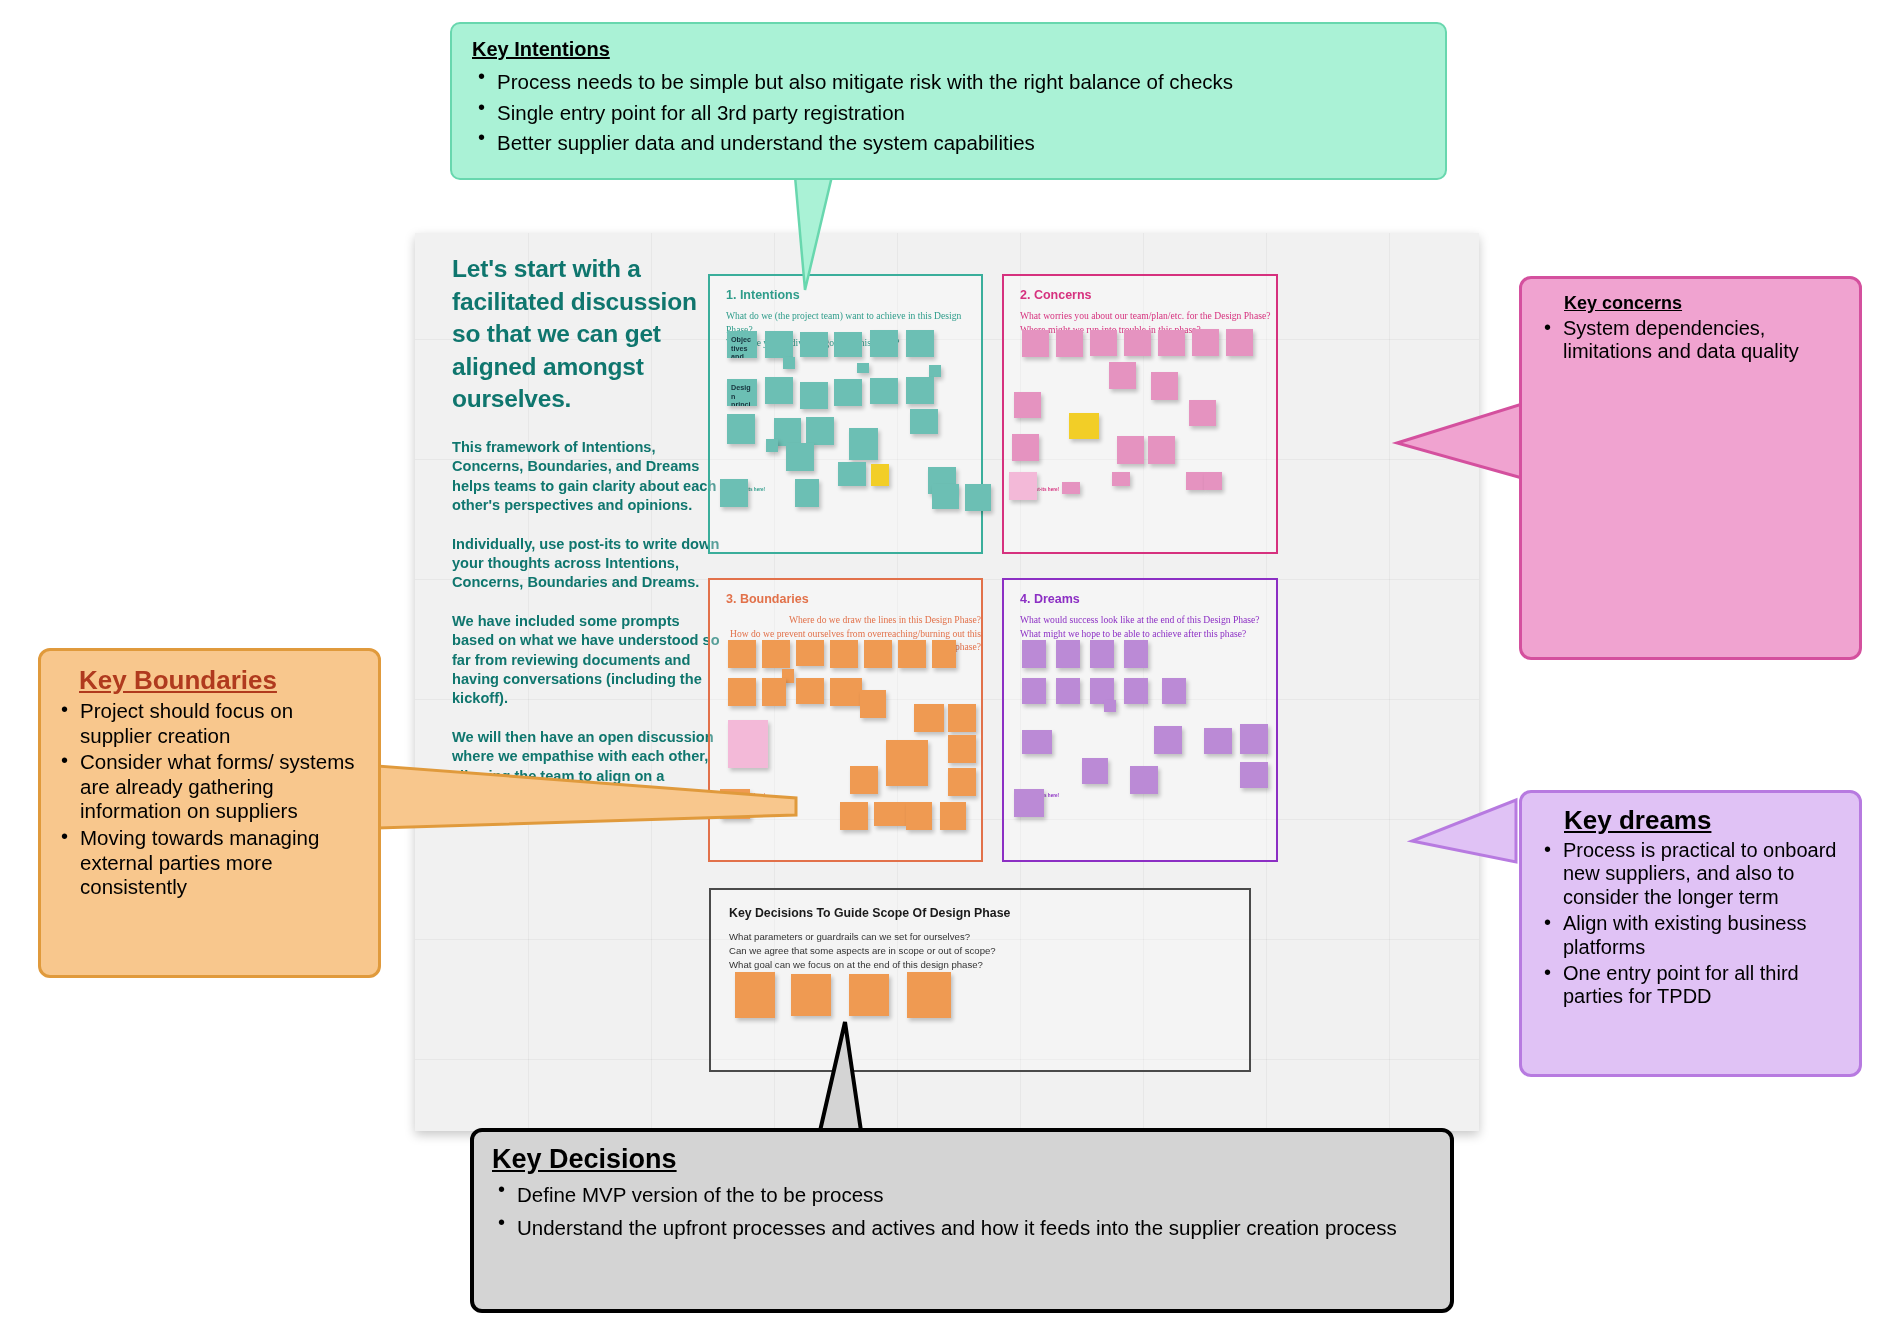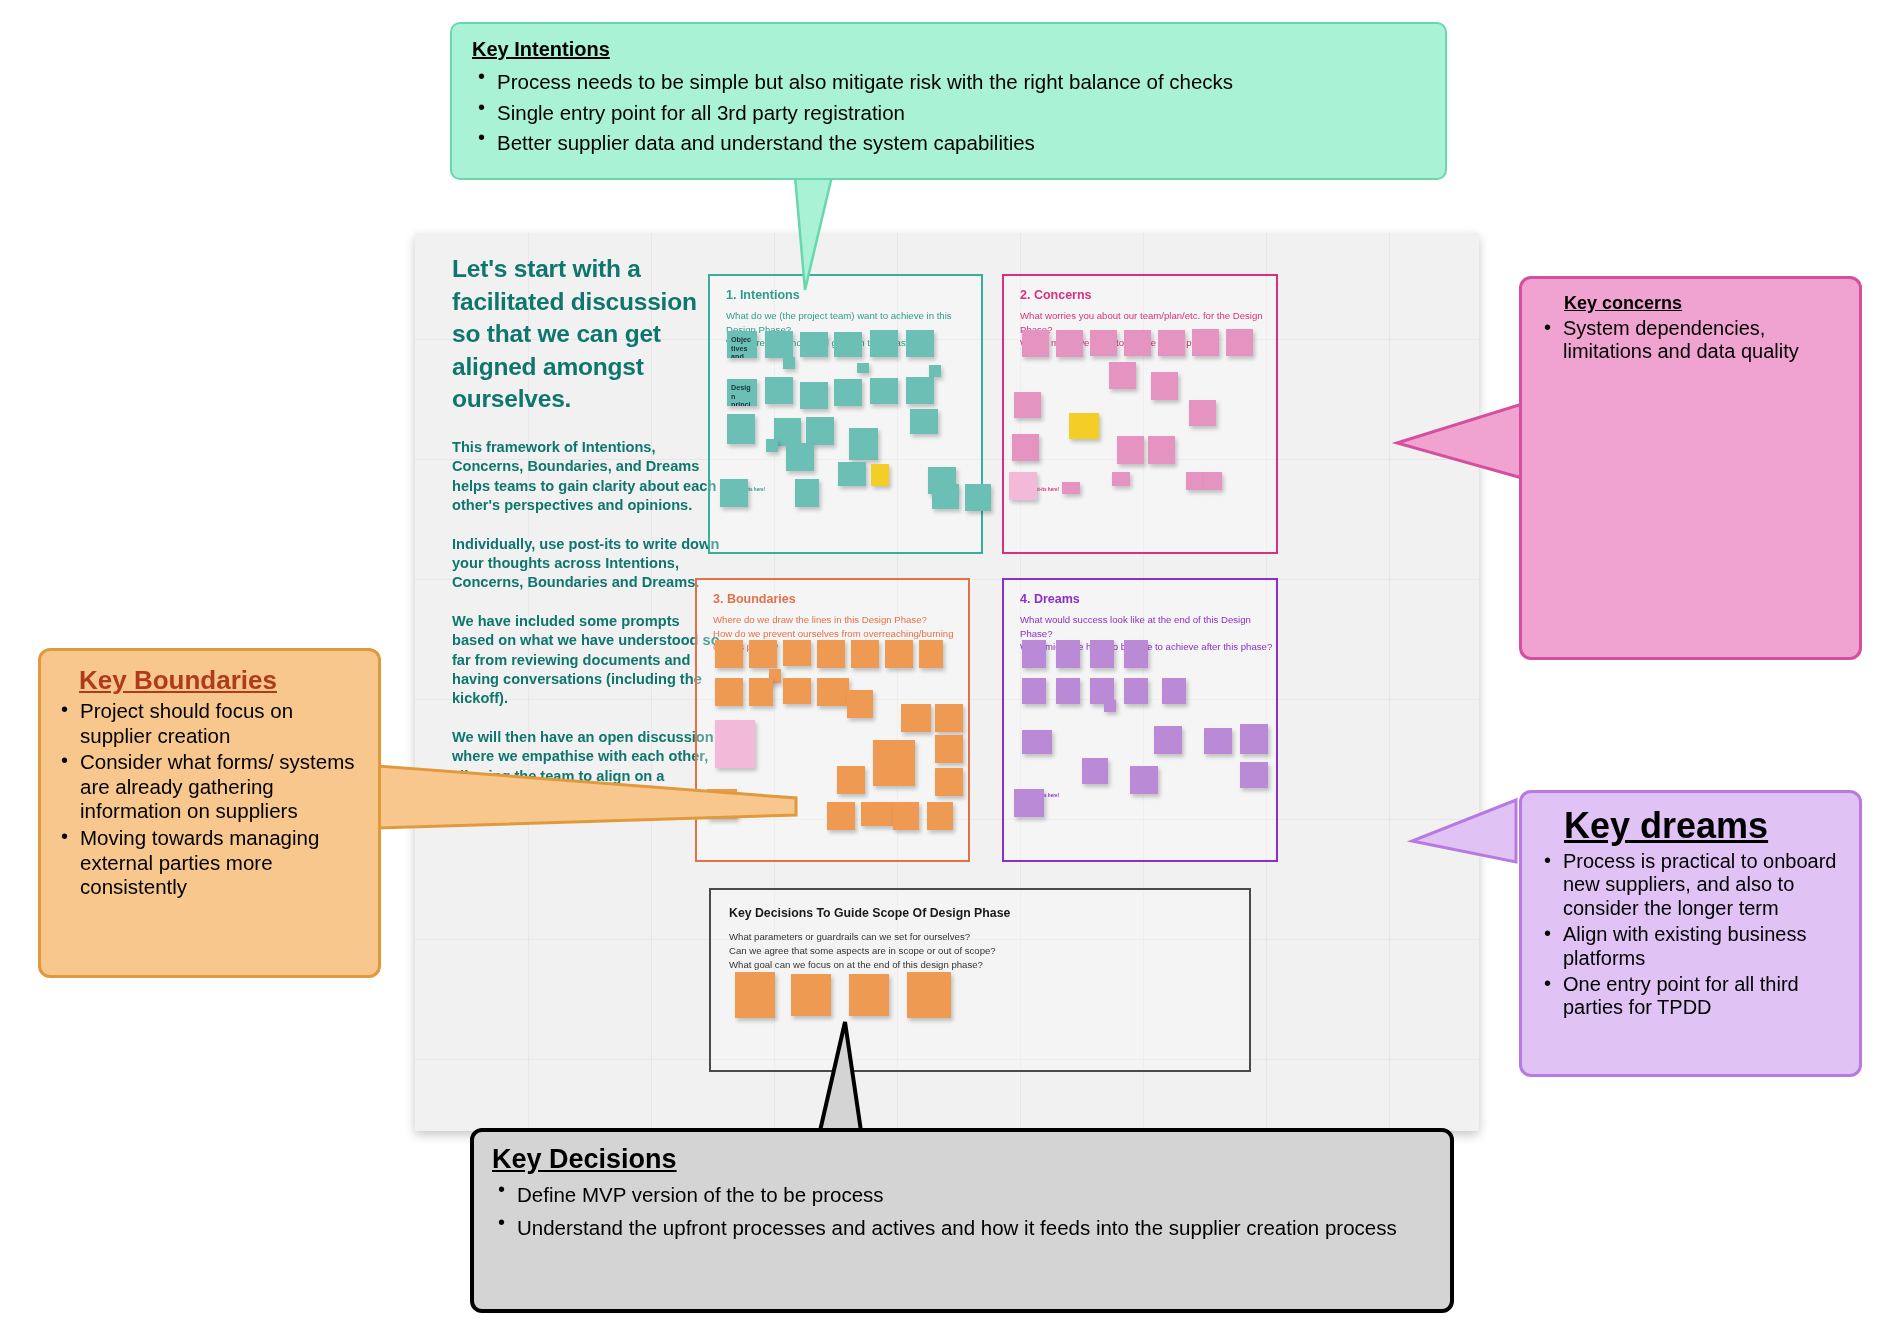--- a/index.html
+++ b/index.html
@@ -35,26 +35,26 @@
     margin:0 0 22px 0;font-size:24.5px;line-height:1.33;font-weight:bold;
     letter-spacing:-.2px;
   }
   .intro p{
     margin:0 0 19px 0;font-size:14.6px;line-height:1.33;font-weight:bold;
   }
 
   
   .quad{position:absolute;border:2px solid #000;background:rgba(255,255,255,.30);}
   .quad .qtitle{position:absolute;left:16px;top:12px;font-size:12.5px;font-weight:bold;}
-  .quad .qsub{position:absolute;left:16px;top:33px;font-size:9.6px;line-height:1.42;}
+  .quad .qsub{position:absolute;left:16px;top:33px;font-size:9.6px;line-height:1.42;font-family:Liberation Serif, serif;}
   .q-int{left:293px;top:41px;width:271px;height:276px;border-color:#3aae9b;}
   .q-int .qtitle,.q-int .qsub{color:#2e9c8a;}
   .q-con{left:587px;top:41px;width:272px;height:276px;border-color:#d6317e;}
   .q-con .qtitle,.q-con .qsub{color:#d6317e;}
-  .q-bnd{left:280px;top:345px;width:271px;height:280px;border-color:#e2714a;}
+  .q-bnd{left:293px;top:345px;width:271px;height:280px;border-color:#e2714a;text-align:right;}
   .q-bnd .qtitle,.q-bnd .qsub{color:#e2714a;}
   .q-drm{left:587px;top:345px;width:272px;height:280px;border-color:#8c2fc4;}
   .q-drm .qtitle,.q-drm .qsub{color:#8c2fc4;}
 
   
   .decisions-frame{
     position:absolute;left:294px;top:655px;width:538px;height:180px;
     border:2px solid #4a4a4a;background:rgba(255,255,255,.25);
   }
   .decisions-frame .dtitle{position:absolute;left:18px;top:16px;font-size:12.3px;font-weight:bold;color:#1a1a1a;}
@@ -110,21 +110,21 @@
   }
   #c-concerns .ctitle{font-size:18px;margin:0 0 1px 26px;}
   #c-concerns li{font-size:20px;line-height:1.17;margin-bottom:3px;}
 
   
   #c-dreams{
     left:1519px;top:790px;width:343px;height:287px;
     background:#e0c2f5;border:3px solid #b77ae0;border-radius:12px;
     padding:12px 10px 8px 16px;color:#000;
   }
-  #c-dreams .ctitle{font-size:36px;margin:0 0 1px 26px;}
+  #c-dreams .ctitle{font-size:26px;margin:0 0 1px 26px;}
   #c-dreams li{font-size:20px;line-height:1.17;margin-bottom:3px;}
 
   
   #c-boundaries{
     left:38px;top:648px;width:343px;height:330px;
     background:#f8c78d;border:3px solid #e09a3c;border-radius:12px;
     padding:14px 8px 8px 14px;color:#000;
   }
   #c-boundaries .ctitle{font-size:26px;color:#b03a1e;margin:0 0 1px 24px;}
   #c-boundaries li{font-size:20.5px;line-height:1.2;margin-bottom:2px;}

